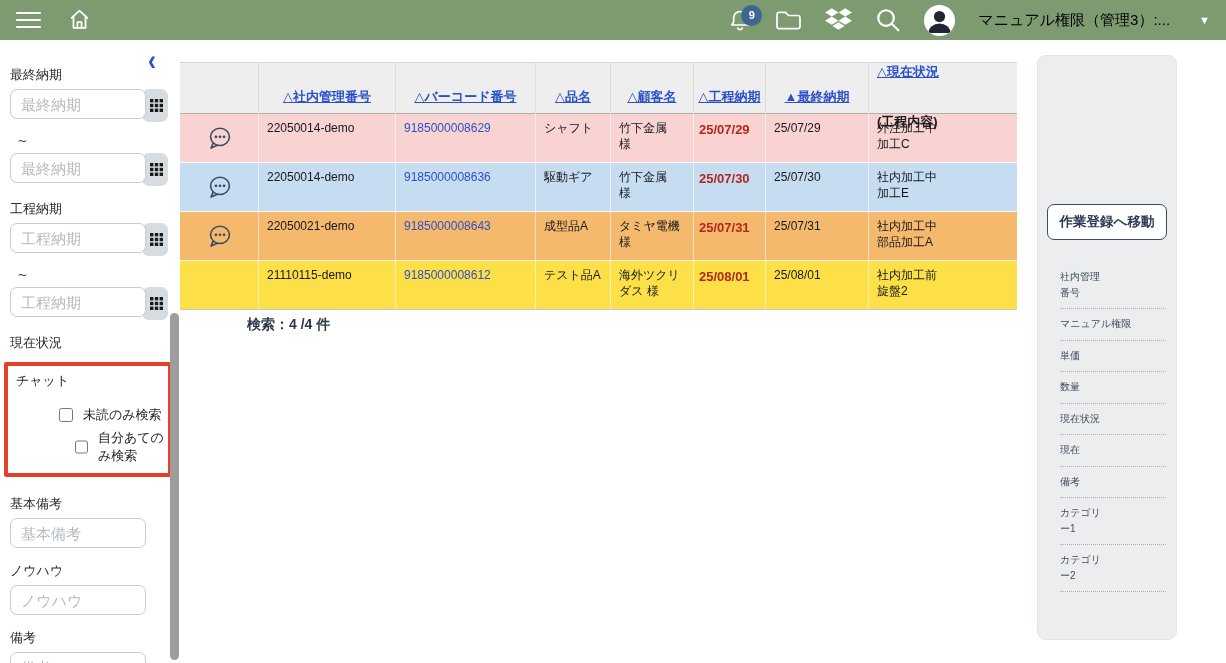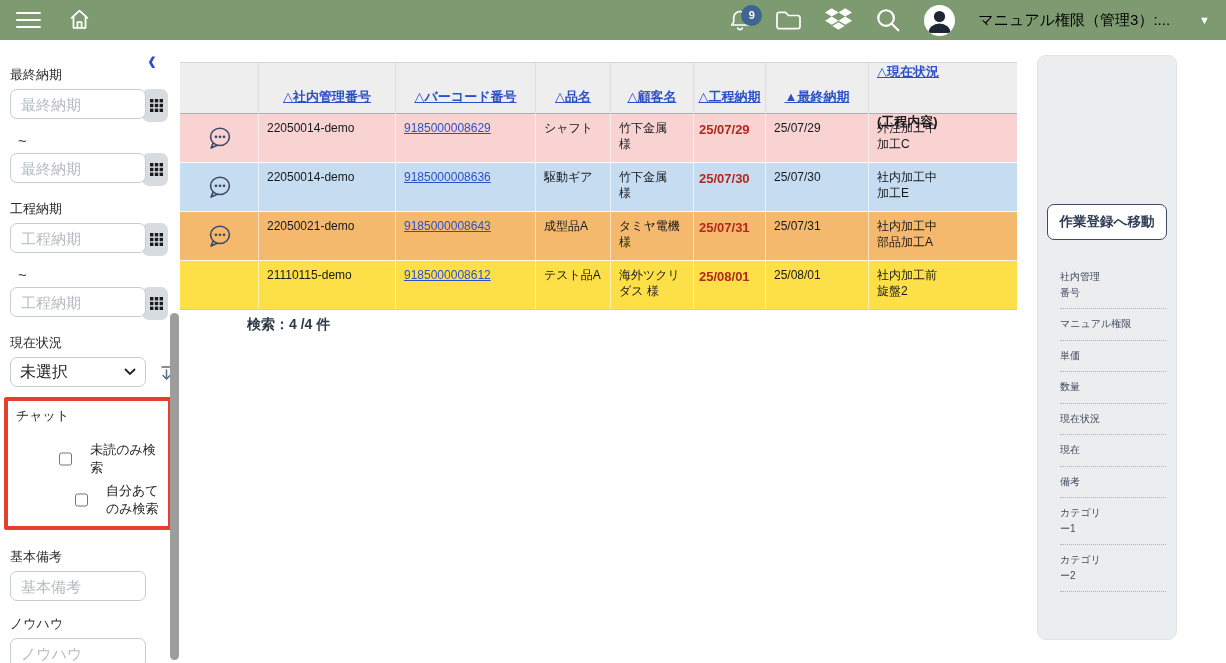--- a/index.html
+++ b/index.html
@@ -39,21 +39,21 @@
     border-radius:7px;display:flex;align-items:center;justify-content:flex-end;padding-right:5px;cursor:pointer;}
   input::placeholder{color:#b4bac1;}
   .sep{font-size:15px;color:#333;margin:10px 0 0 8px;}
   .sel-row{position:relative;width:166px;height:30px;margin-top:2px;}
   .sel-box{position:absolute;left:0;top:0;width:136px;height:30px;border:1px solid #c6ccd2;border-radius:7px;
     background:#fff;display:flex;align-items:center;justify-content:space-between;padding:0 9px;cursor:pointer;}
   .sel-val{font-size:16px;color:#222;}
   .pull-icon{position:absolute;right:2px;top:8px;}
   .chat-box{margin:10px 0 0 -6px;border:4px solid var(--hl);border-radius:2px;padding:4px 4px 8px 8px;width:168px;}
   .chat-box .f-label{margin:2px 0 16px;}
-  .chk-row{display:flex;align-items:center;gap:18px;font-size:13px;color:#222;margin-top:5px;cursor:pointer;padding-left:43px;}
+  .chk-row{display:flex;align-items:center;gap:10px;font-size:13px;color:#222;margin-top:5px;cursor:pointer;padding-left:43px;}
   .chk-row input{width:14px;height:14px;}
   .chk-row.indent{margin-left:16px;}
   .t-input{width:136px;height:30px;border:1px solid #c6ccd2;border-radius:7px;padding:0 10px;
     font-size:15px;background:#fff;outline:none;display:block;}
   .scroll-thumb{position:absolute;left:170px;top:313px;width:9px;height:347px;background:#9d9d9d;border-radius:6px;}
 
   
   .tablewrap{position:absolute;left:180px;top:62px;width:837px;}
   .grid{display:grid;grid-template-columns:78px 137px 140px 75px 83px 72px 103px 1fr;}
   .thead{background:#eee;border-top:1px solid #d4d4d4;border-bottom:1px solid #b0b0b0;height:52px;}
@@ -61,21 +61,21 @@
   .th:first-child{border-left:none;}
   .th.left{align-items:flex-start;padding-left:8px;gap:32px;}
   .th-link{color:var(--link);font-size:13px;font-weight:bold;text-decoration:underline;cursor:pointer;white-space:nowrap;}
   .th-sub{color:#1a1a1a;font-size:13px;font-weight:bold;}
   .tr{min-height:49px;border-bottom:1px solid rgba(255,255,255,.85);cursor:pointer;}
   .tr:last-child{border-bottom:1px solid #c9c9c9;}
   .td{padding:7px 8px 5px;font-size:12px;color:#16181d;line-height:1.33;
     border-left:1px solid rgba(255,255,255,.6);white-space:pre-line;}
   .td:first-child{border-left:none;}
   .td.chat{display:flex;align-items:center;justify-content:center;padding:0;}
-  .td.link{color:var(--link);text-decoration:underline;}
+  .td.link{color:var(--link);}
   .td.final{color:var(--red);font-weight:bold;font-size:13px;padding-left:5px;}
   .result{position:absolute;left:247px;top:316px;font-size:14px;font-weight:bold;color:#2e3947;}
 
   
   .panel{position:absolute;left:1037px;top:55px;width:140px;height:585px;background:#ecedef;
     border:1px solid #e2e3e5;border-radius:9px;}
   .move-btn{display:block;margin:148px auto 0;background:#fff;border:1px solid #3c4a63;border-radius:7px;
     padding:8px 12px;font-size:13.5px;font-weight:bold;color:#2e3c55;cursor:pointer;white-space:nowrap;}
   .p-fields{margin:22px 10px 0;}
   .p-field{padding:7px 0 8px;border-bottom:1px dotted #a8afb8;font-size:10px;color:#3f4c5e;
@@ -209,35 +209,20 @@
             <rect x="4.8" y="4.8" width="3.4" height="3.4"></rect>
             <rect x="9.6" y="4.8" width="3.4" height="3.4"></rect>
           <rect x="0" y="9.6" width="3.4" height="3.4"></rect>
             <rect x="4.8" y="9.6" width="3.4" height="3.4"></rect>
             <rect x="9.6" y="9.6" width="3.4" height="3.4"></rect>
         </svg>
       </button>
     </div>
 
     <div class="f-label">現在状況</div>
-    <div class="sel-row">
-      <div class="sel-box">
-        <span class="sel-val">未選択</span>
-        <svg width="12" height="8" viewBox="0 0 12 8" fill="none" stroke="#222" stroke-width="1.8" stroke-linecap="round">
-          <path d="M1.5 1.5 L6 6 L10.5 1.5"></path>
-        </svg>
-      </div>
-      <span class="pull-icon">
-        <svg width="15" height="16" viewBox="0 0 15 16" fill="none" stroke="#5a6b7d" stroke-width="1.5" stroke-linecap="round" stroke-linejoin="round">
-          <path d="M3 2 H12"></path>
-          <path d="M7.5 5 V13.5"></path>
-          <path d="M4 10.5 L7.5 14 L11 10.5"></path>
-        </svg>
-      </span>
-    </div>
 
     <div class="chat-box">
       <div class="f-label">チャット</div>
       <label class="chk-row">
         <input type="checkbox" style="">
         <span>未読のみ検索</span>
       </label>
       <label class="chk-row indent">
         <input type="checkbox" style="">
         <span>自分あてのみ検索</span>

